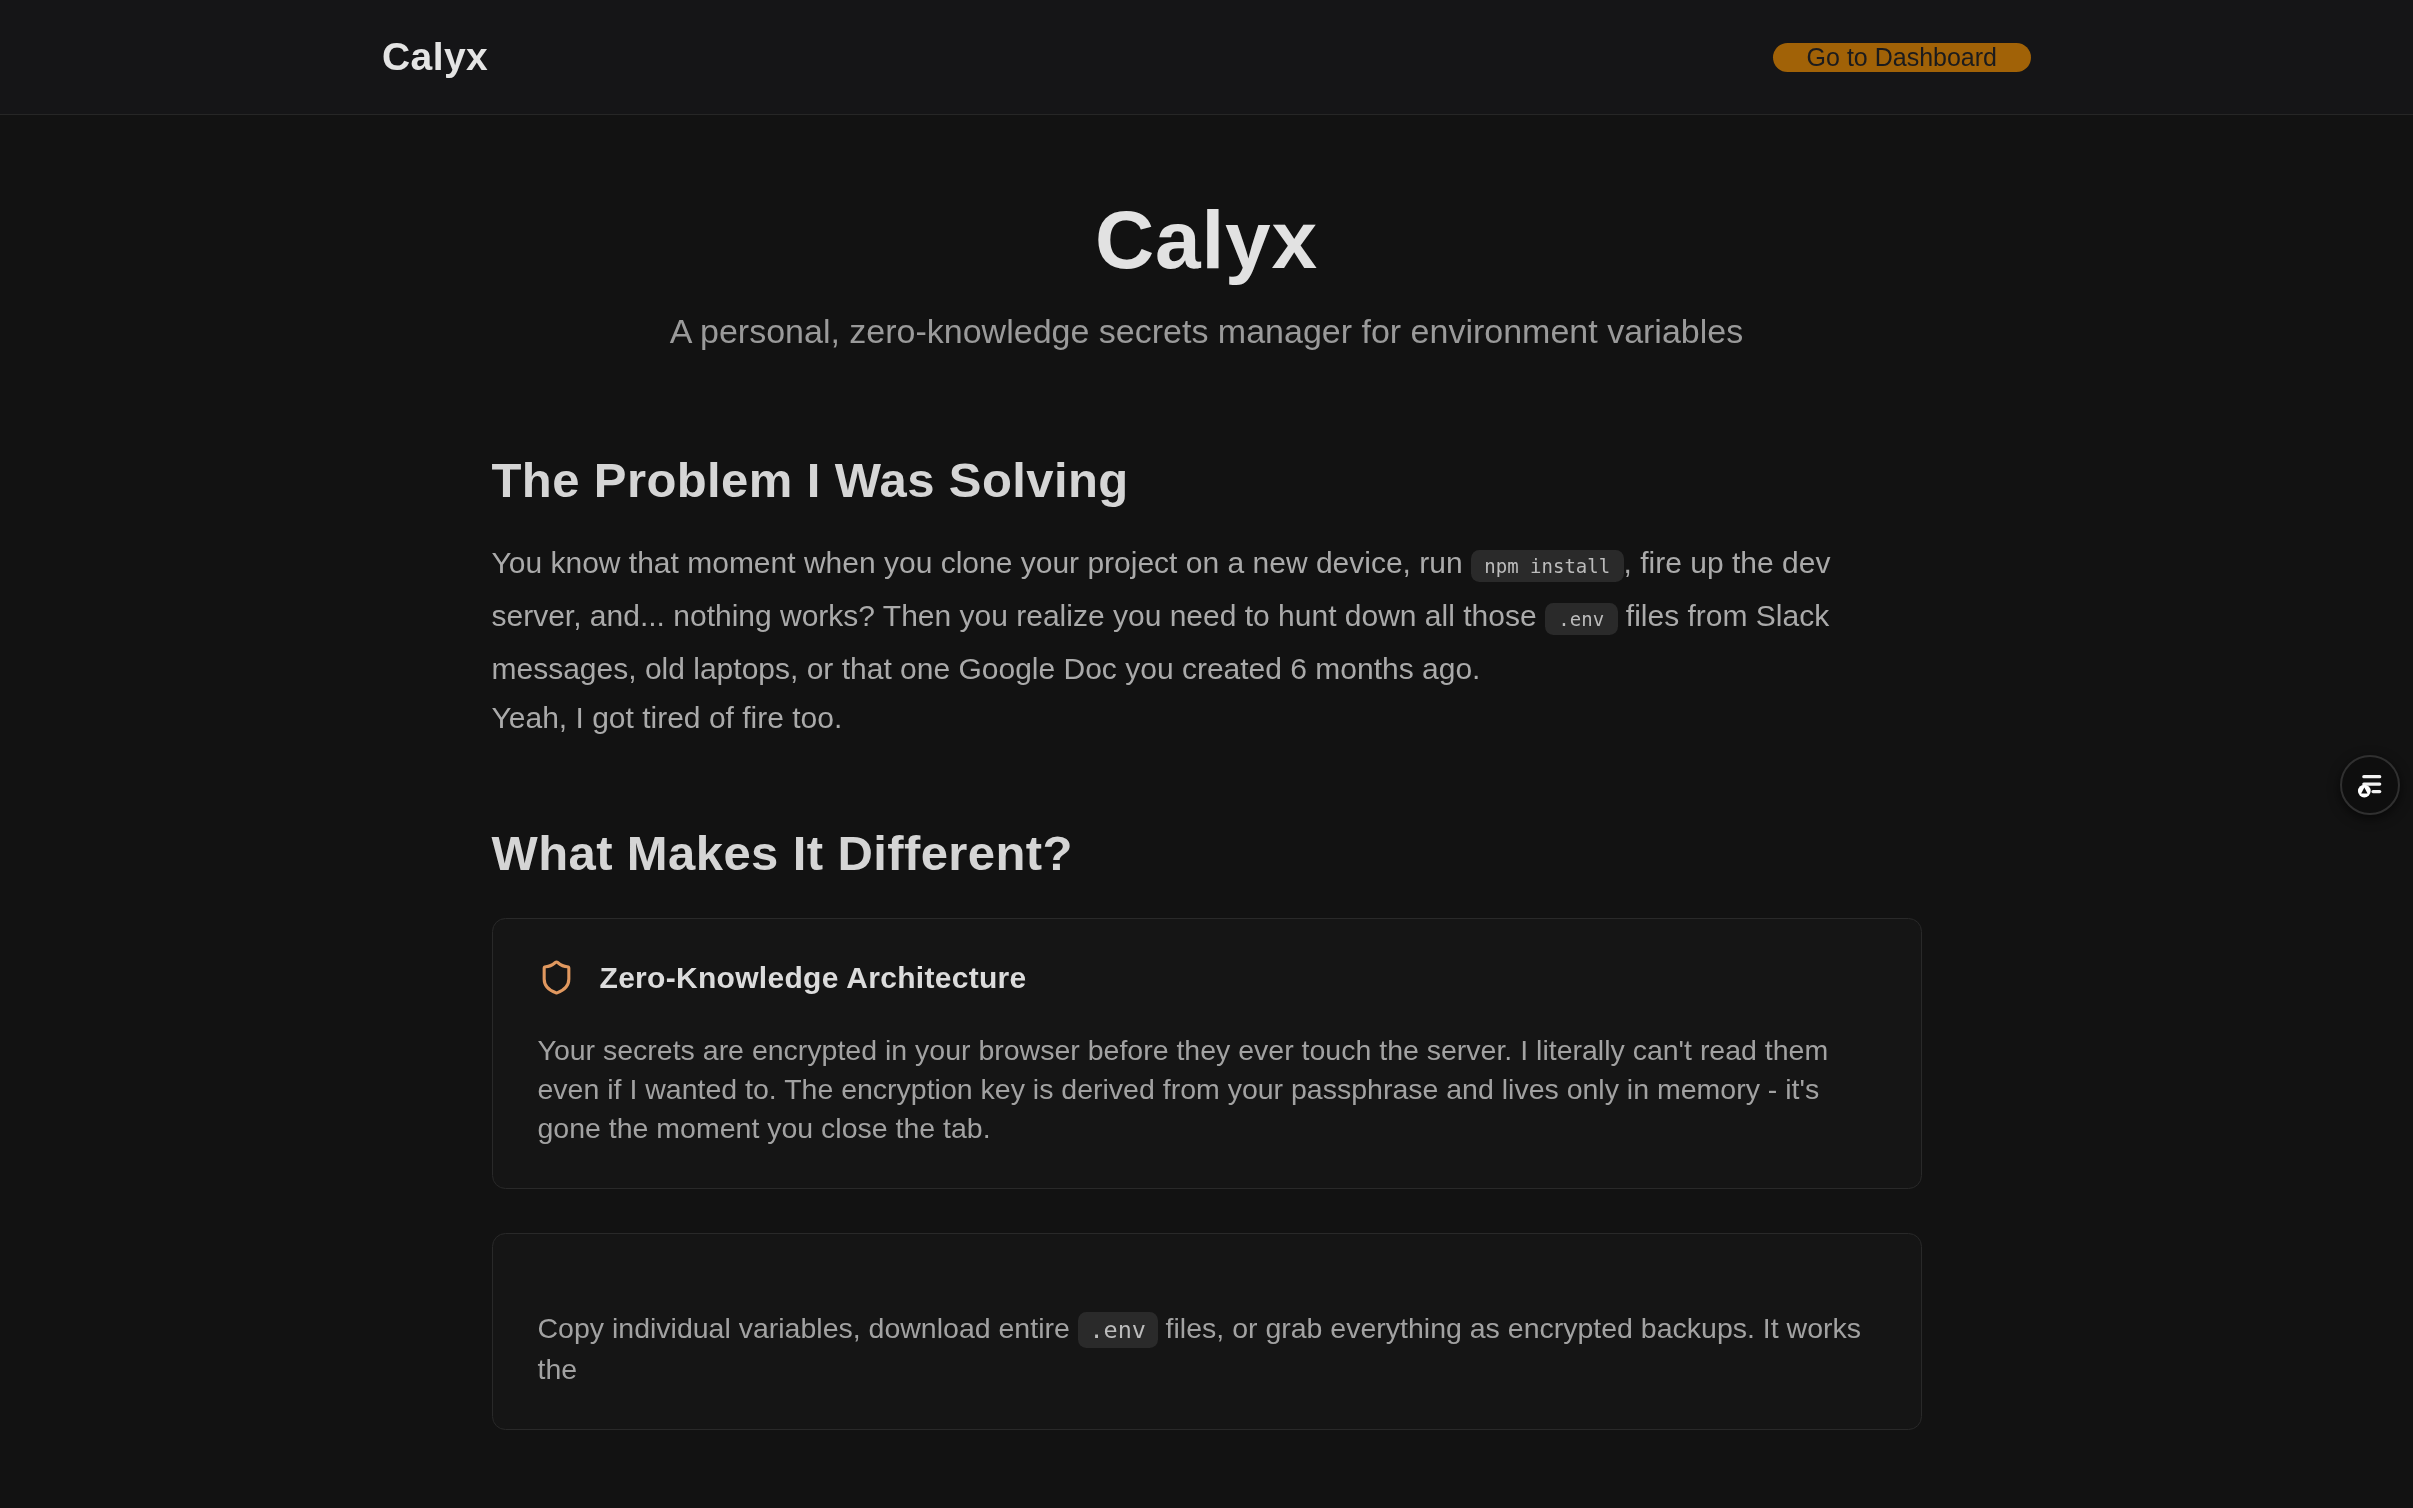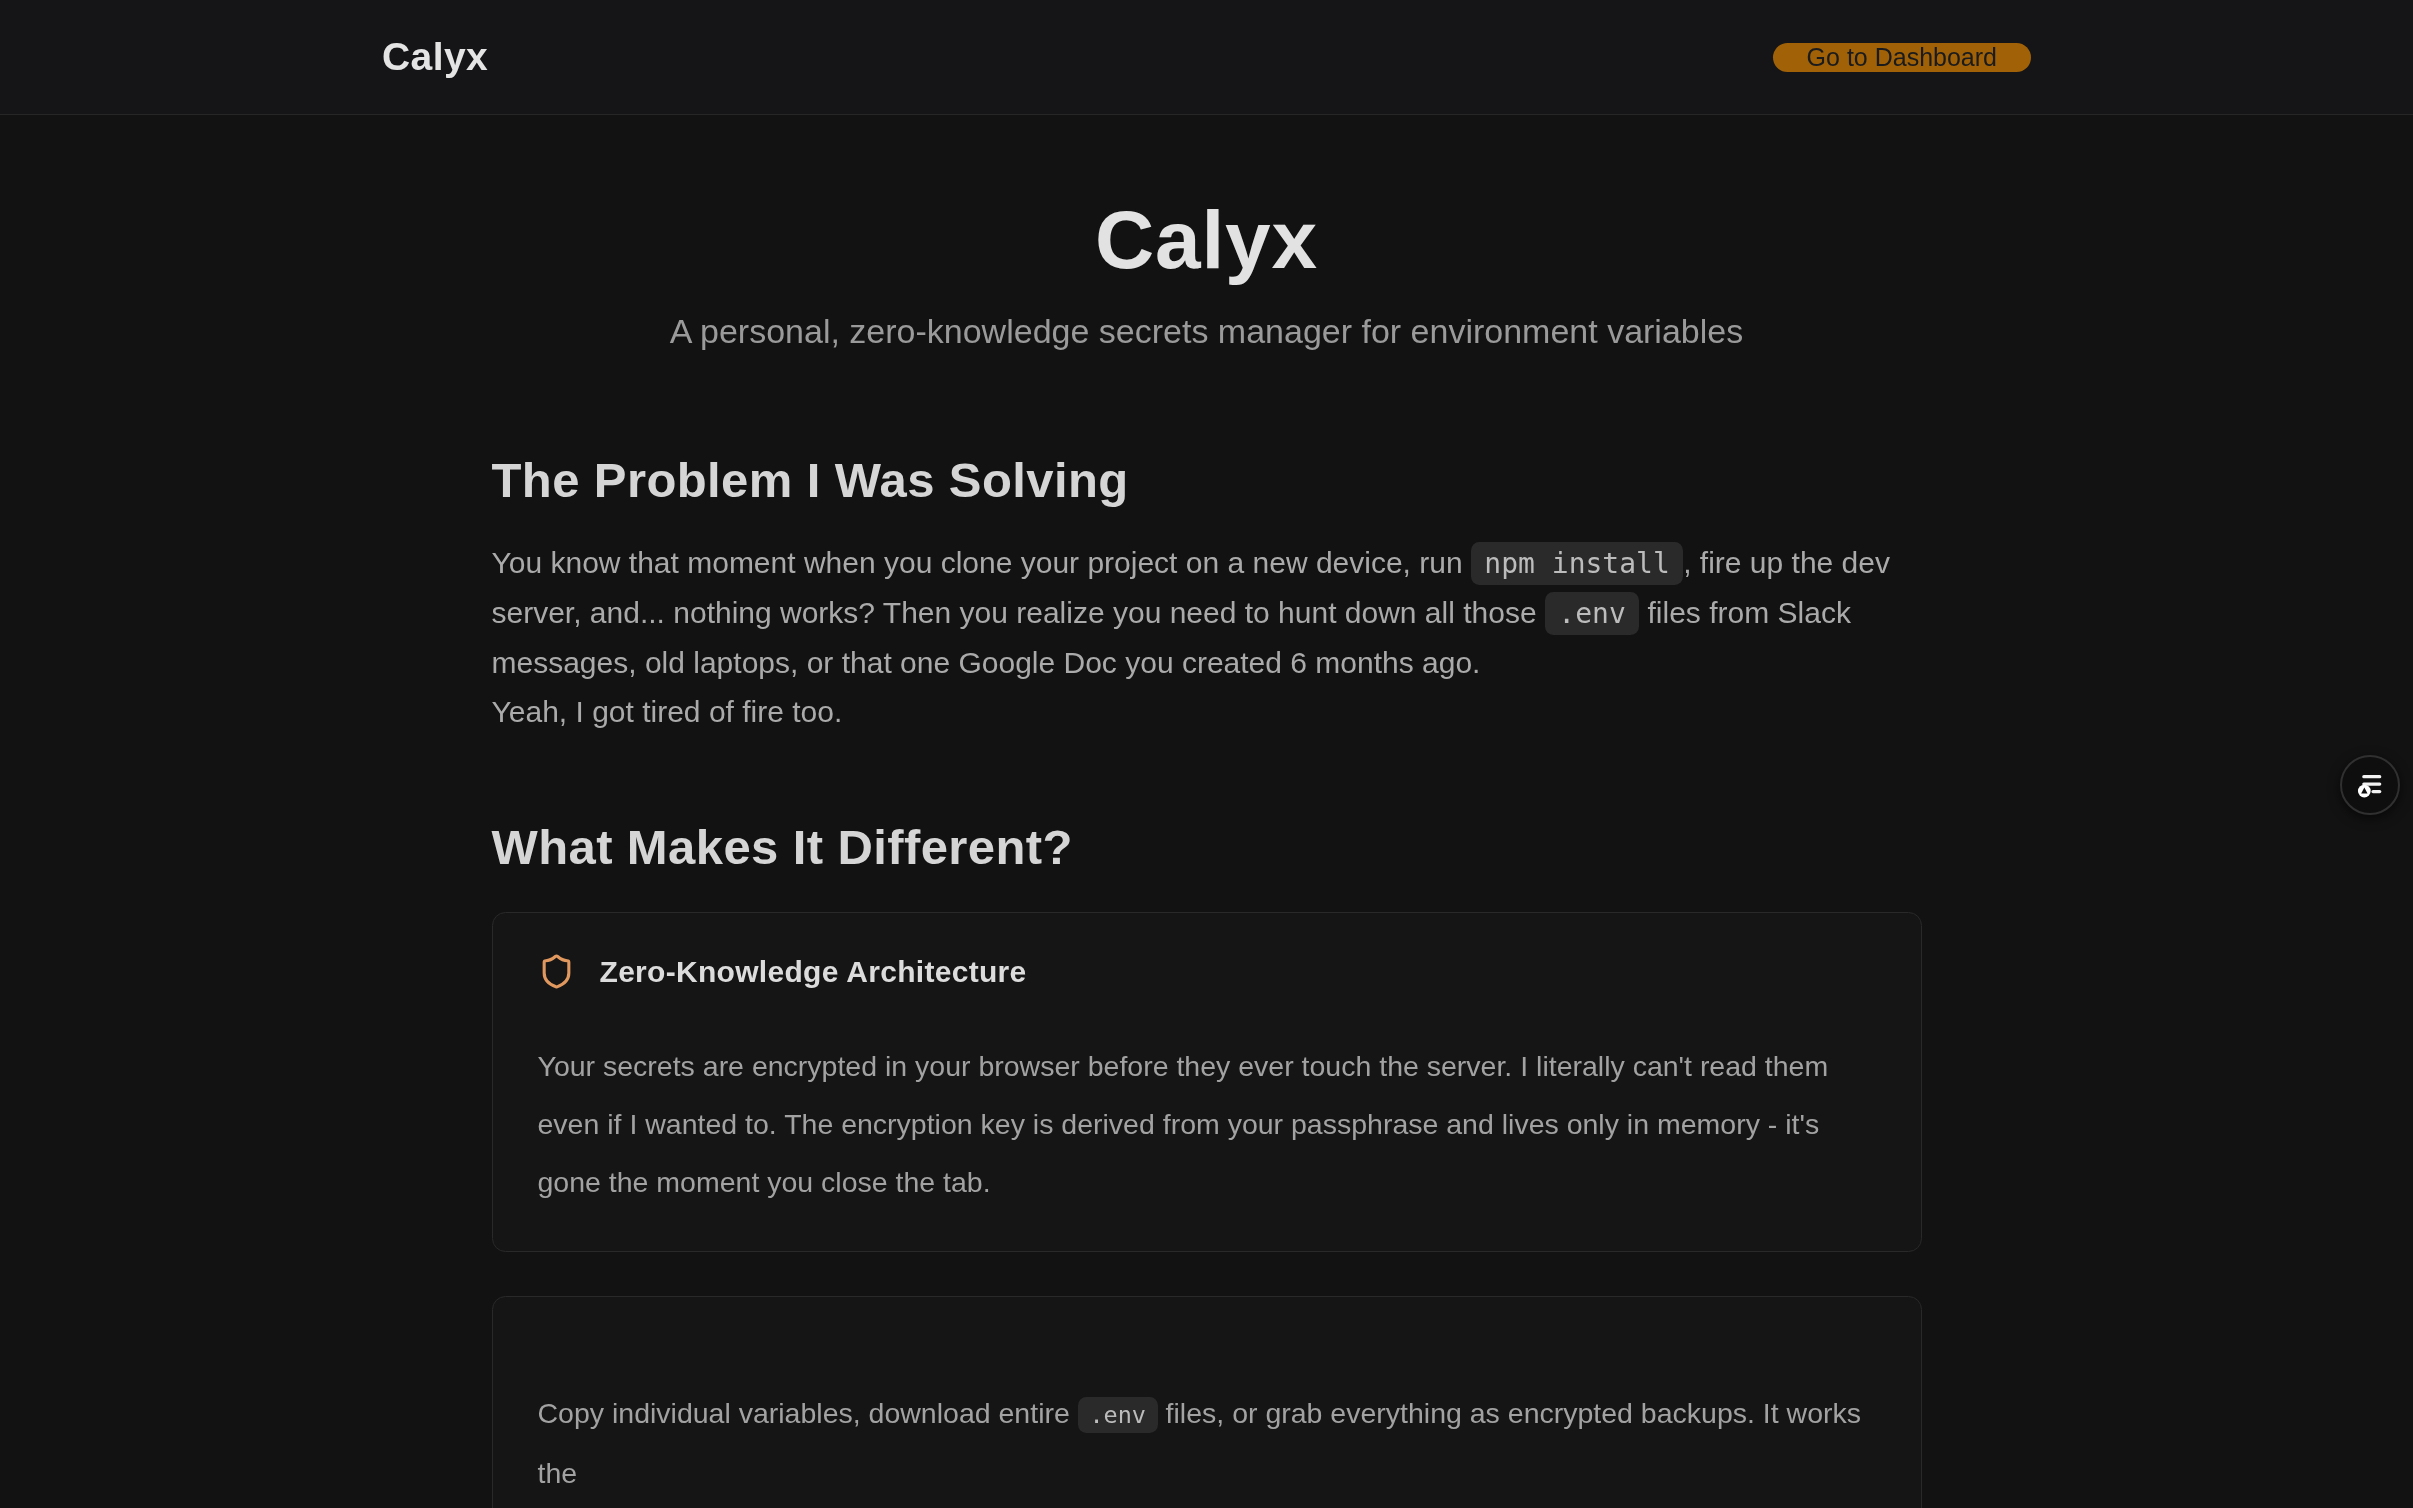--- a/index.html
+++ b/index.html
@@ -84,21 +84,21 @@
     margin-top: 28px;
     font-size: 30px;
     line-height: 49px;
     color: #aaaaaa;
     font-weight: 400;
   }
   .prose p { margin: 0; }
 
   .chip {
     font-family: "DejaVu Sans Mono", "Liberation Mono", monospace;
-    font-size: 28px;
+    font-size: 19px;
     background: #2a2a2a;
     color: #bcbcbc;
     padding: 5px 13.4px;
     border-radius: 8.4px;
     white-space: nowrap;
   }
 
   
   .card {
     margin-top: 35px;
@@ -114,23 +114,23 @@
     gap: 25px;
   }
   .card-icon { width: 37px; height: 37px; flex: 0 0 auto; display: block; }
   .card-title {
     font-size: 30px;
     font-weight: 600;
     color: #dcdcdc;
     letter-spacing: 0.3px;
   }
   .card-body {
-    margin-top: 47px;
+    margin-top: 35px;
     font-size: 28.5px;
-    line-height: 58px;
+    line-height: 39px;
     color: #a2a2a2;
   }
   .card-body .chip { font-size: 23.5px; padding: 4.2px 11.7px; }
 
   
   .float-btn {
     position: absolute;
     top: 755px;
     right: 12.6px;
     width: 60px;

